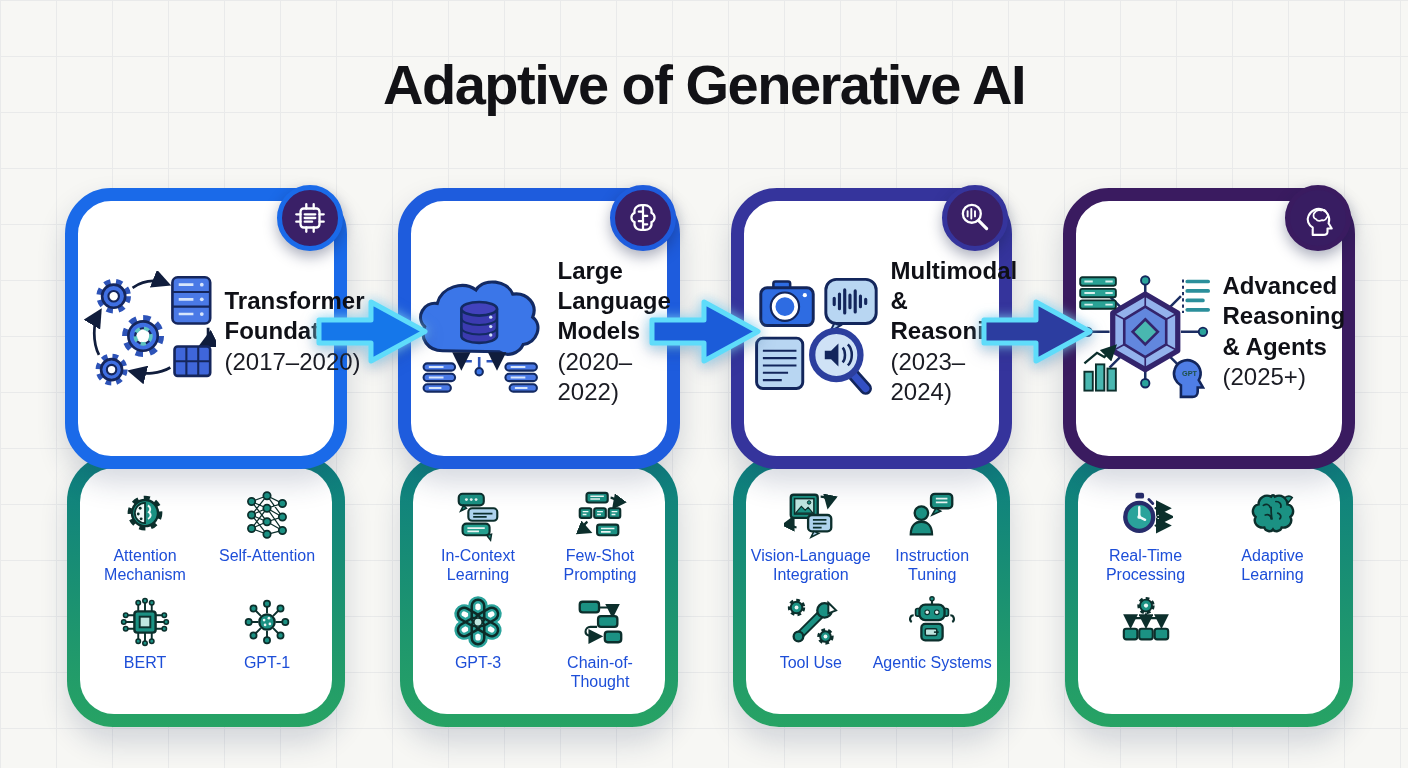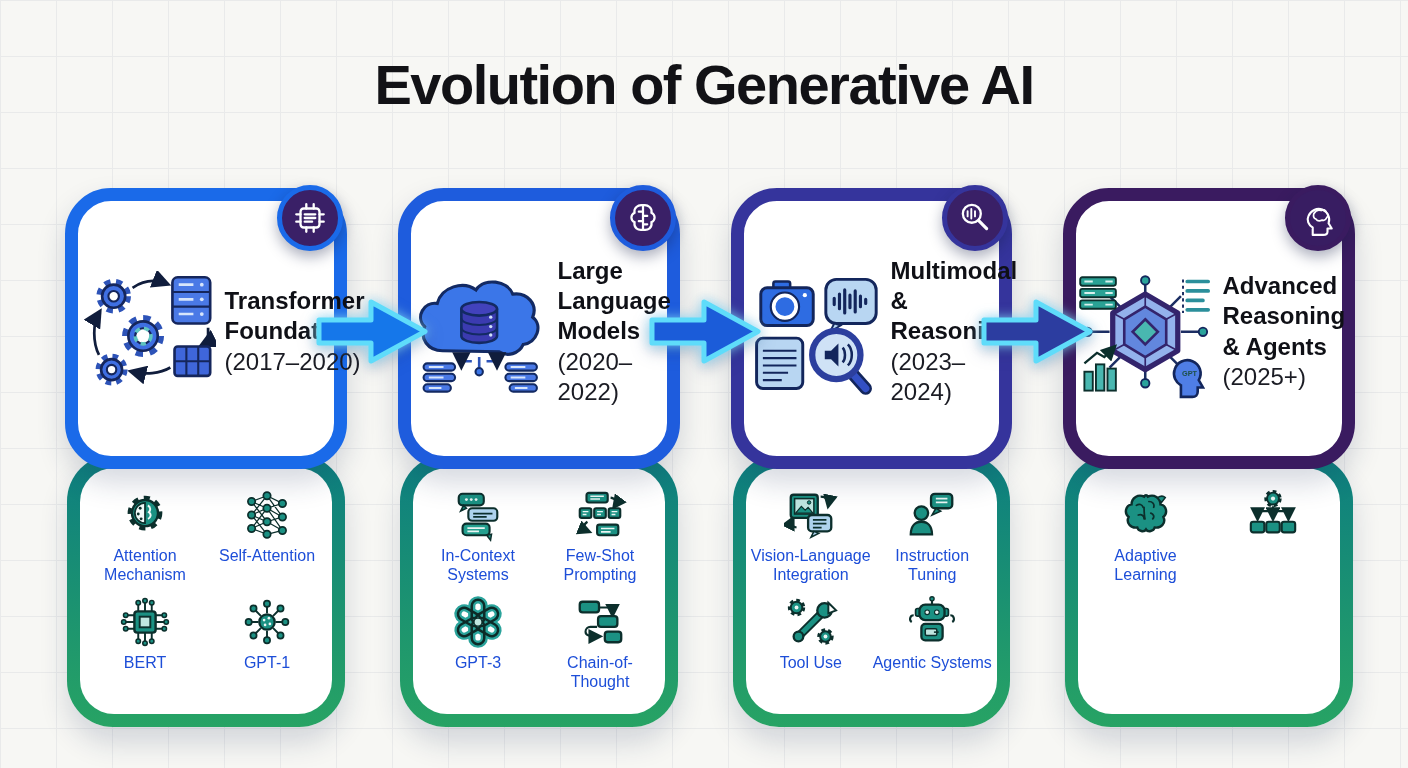--- a/index.html
+++ b/index.html
@@ -85,21 +85,21 @@
       <path d="M0 0 L7 3.5 L0 7 Z" fill="#101d3c"></path>
     </marker>
     <marker id="ahk" markerWidth="7" markerHeight="7" refX="5" refY="3.5" orient="auto">
       <path d="M0 0 L7 3.5 L0 7 Z" fill="#0c2f2c"></path>
     </marker>
   </defs>
 </svg>
 
 <div class="canvas">
 
-  <h1 class="title">Evolution of Generative AI</h1>
+  <h1 class="title">Adaptive of Generative AI</h1>
 
   <section class="stage c1" id="stage-1">
     <div class="stage-bottom">
       <div class="features">
         <div class="feature">
           <svg viewBox="0 0 56 56">
             <circle cx="28" cy="26" r="15" fill="none" stroke="#0c2f2c" stroke-width="6" stroke-dasharray="6 5.5"></circle>
             <circle cx="28" cy="26" r="13.5" fill="#1b9183" stroke="#0c2f2c" stroke-width="2.5"></circle>
             <path d="M28 15.5 a10.5 10.5 0 0 0 0 21 Z" fill="#f2faf9" stroke="#0c2f2c" stroke-width="1.8"></path>
             <circle cx="23" cy="21" r="1.5" fill="#0c2f2c"></circle>
@@ -229,21 +229,21 @@
             <path d="M13 18 l-3 6 6-3 z" fill="#1b9183" stroke="#0c2f2c" stroke-width="1.6"></path>
             <circle cx="16" cy="12" r="1.5" fill="#eaf6f4"></circle>
               <circle cx="21" cy="12" r="1.5" fill="#eaf6f4"></circle>
               <circle cx="26" cy="12" r="1.5" fill="#eaf6f4"></circle>
             <rect x="18" y="21" width="30" height="13" rx="4" fill="#aed3ee" stroke="#0c2f2c" stroke-width="2.2"></rect>
             <path d="M23 26.5 h20 M23 30 h14" stroke="#0c2f2c" stroke-width="1.8"></path>
             <rect x="12" y="37" width="28" height="12" rx="4" fill="#24a08f" stroke="#0c2f2c" stroke-width="2.2"></rect>
             <path d="M37 49 l4 5 1-6 z" fill="#24a08f" stroke="#0c2f2c" stroke-width="1.6"></path>
             <path d="M17 41.5 h18 M17 45 h12" stroke="#eaf6f4" stroke-width="1.8"></path>
           </svg>
-          <div class="label">In-Context Systems</div>
+          <div class="label">In-Context Learning</div>
         </div>
         <div class="feature">
           <svg viewBox="0 0 56 56">
             <rect x="14" y="5" width="22" height="10" rx="2.5" fill="#1b9183" stroke="#0c2f2c" stroke-width="2.2"></rect>
             <path d="M18 8.5 h14 M18 11.5 h10" stroke="#eaf6f4" stroke-width="1.6"></path>
             <path d="M39 10 c6 1 7 5 4 9" fill="none" stroke="#0c2f2c" stroke-width="2.2" marker-end="url(#ahk)"></path>
             <rect x="7" y="21" width="12" height="10" rx="2" fill="#1b9183" stroke="#0c2f2c" stroke-width="2.2"></rect>
             <rect x="22" y="21" width="12" height="10" rx="2" fill="#1b9183" stroke="#0c2f2c" stroke-width="2.2"></rect>
             <rect x="37" y="21" width="12" height="10" rx="2" fill="#1b9183" stroke="#0c2f2c" stroke-width="2.2"></rect>
             <path d="M10 24.5 h6 M25 24.5 h6 M40 24.5 h6 M10 27.5 h4 M25 27.5 h4 M40 27.5 h4" stroke="#eaf6f4" stroke-width="1.4"></path>
@@ -439,20 +439,35 @@
         </svg>
       </div>
     </div>
   </section>
 
   <section class="stage c4" id="stage-4">
     <div class="stage-bottom">
       <div class="features">
         <div class="feature">
           <svg viewBox="0 0 56 56">
+            <rect x="17" y="5" width="9" height="6" rx="2" fill="#272c6b"></rect>
+            <path d="M31 12 l4 4" stroke="#272c6b" stroke-width="3" stroke-linecap="round"></path>
+            <circle cx="21" cy="30" r="14.5" fill="#2aa39b" stroke="#272c6b" stroke-width="4.5"></circle>
+            <path d="M21 30 V20 M21 30 l6 3" stroke="#f2faf9" stroke-width="2.5" stroke-linecap="round"></path>
+            <circle cx="21" cy="30" r="2" fill="#f2faf9"></circle>
+            <g stroke="#0c2f2c" stroke-width="2.4" stroke-linecap="round">
+              <path d="M38 21 h12" stroke-dasharray="5 3" marker-end="url(#ahk)"></path>
+              <path d="M40 30 h13" stroke-dasharray="6 3" marker-end="url(#ahk)"></path>
+              <path d="M38 39 h12" stroke-dasharray="5 3" marker-end="url(#ahk)"></path>
+            </g>
+          </svg>
+          <div class="label">Real-Time Processing</div>
+        </div>
+        <div class="feature">
+          <svg viewBox="0 0 56 56">
             <path d="M26 9 c-6 -3 -13 1 -13 8 c-6 1 -8 9 -3 13 c-3 6 2 12 9 11 c1 4 7 5 9 2 c2 3 8 2 9 -2 c7 1 12 -5 9 -11 c5 -4 3 -12 -3 -13 c0 -7 -7 -11 -13 -8 c-1 -2 -3 -2 -4 0 z" fill="#1b9183" stroke="#0c2f2c" stroke-width="2.5"></path>
             <g fill="none" stroke="#0c2f2c" stroke-width="1.8" stroke-linecap="round">
               <path d="M18 18 c3 -2 6 -1 7 2 M31 14 c4 0 6 3 5 6 M20 28 c4 -1 6 1 6 4 M33 26 c3 1 4 4 2 6 M26 20 c0 4 0 8 1 12"></path>
             </g>
             <path d="M40 10 c3 -2 6 -2 8 0 l-4 5 z" fill="#1b9183" stroke="#0c2f2c" stroke-width="1.6"></path>
           </svg>
           <div class="label">Adaptive Learning</div>
         </div>
         <div class="feature">
           <svg viewBox="0 0 56 56">

